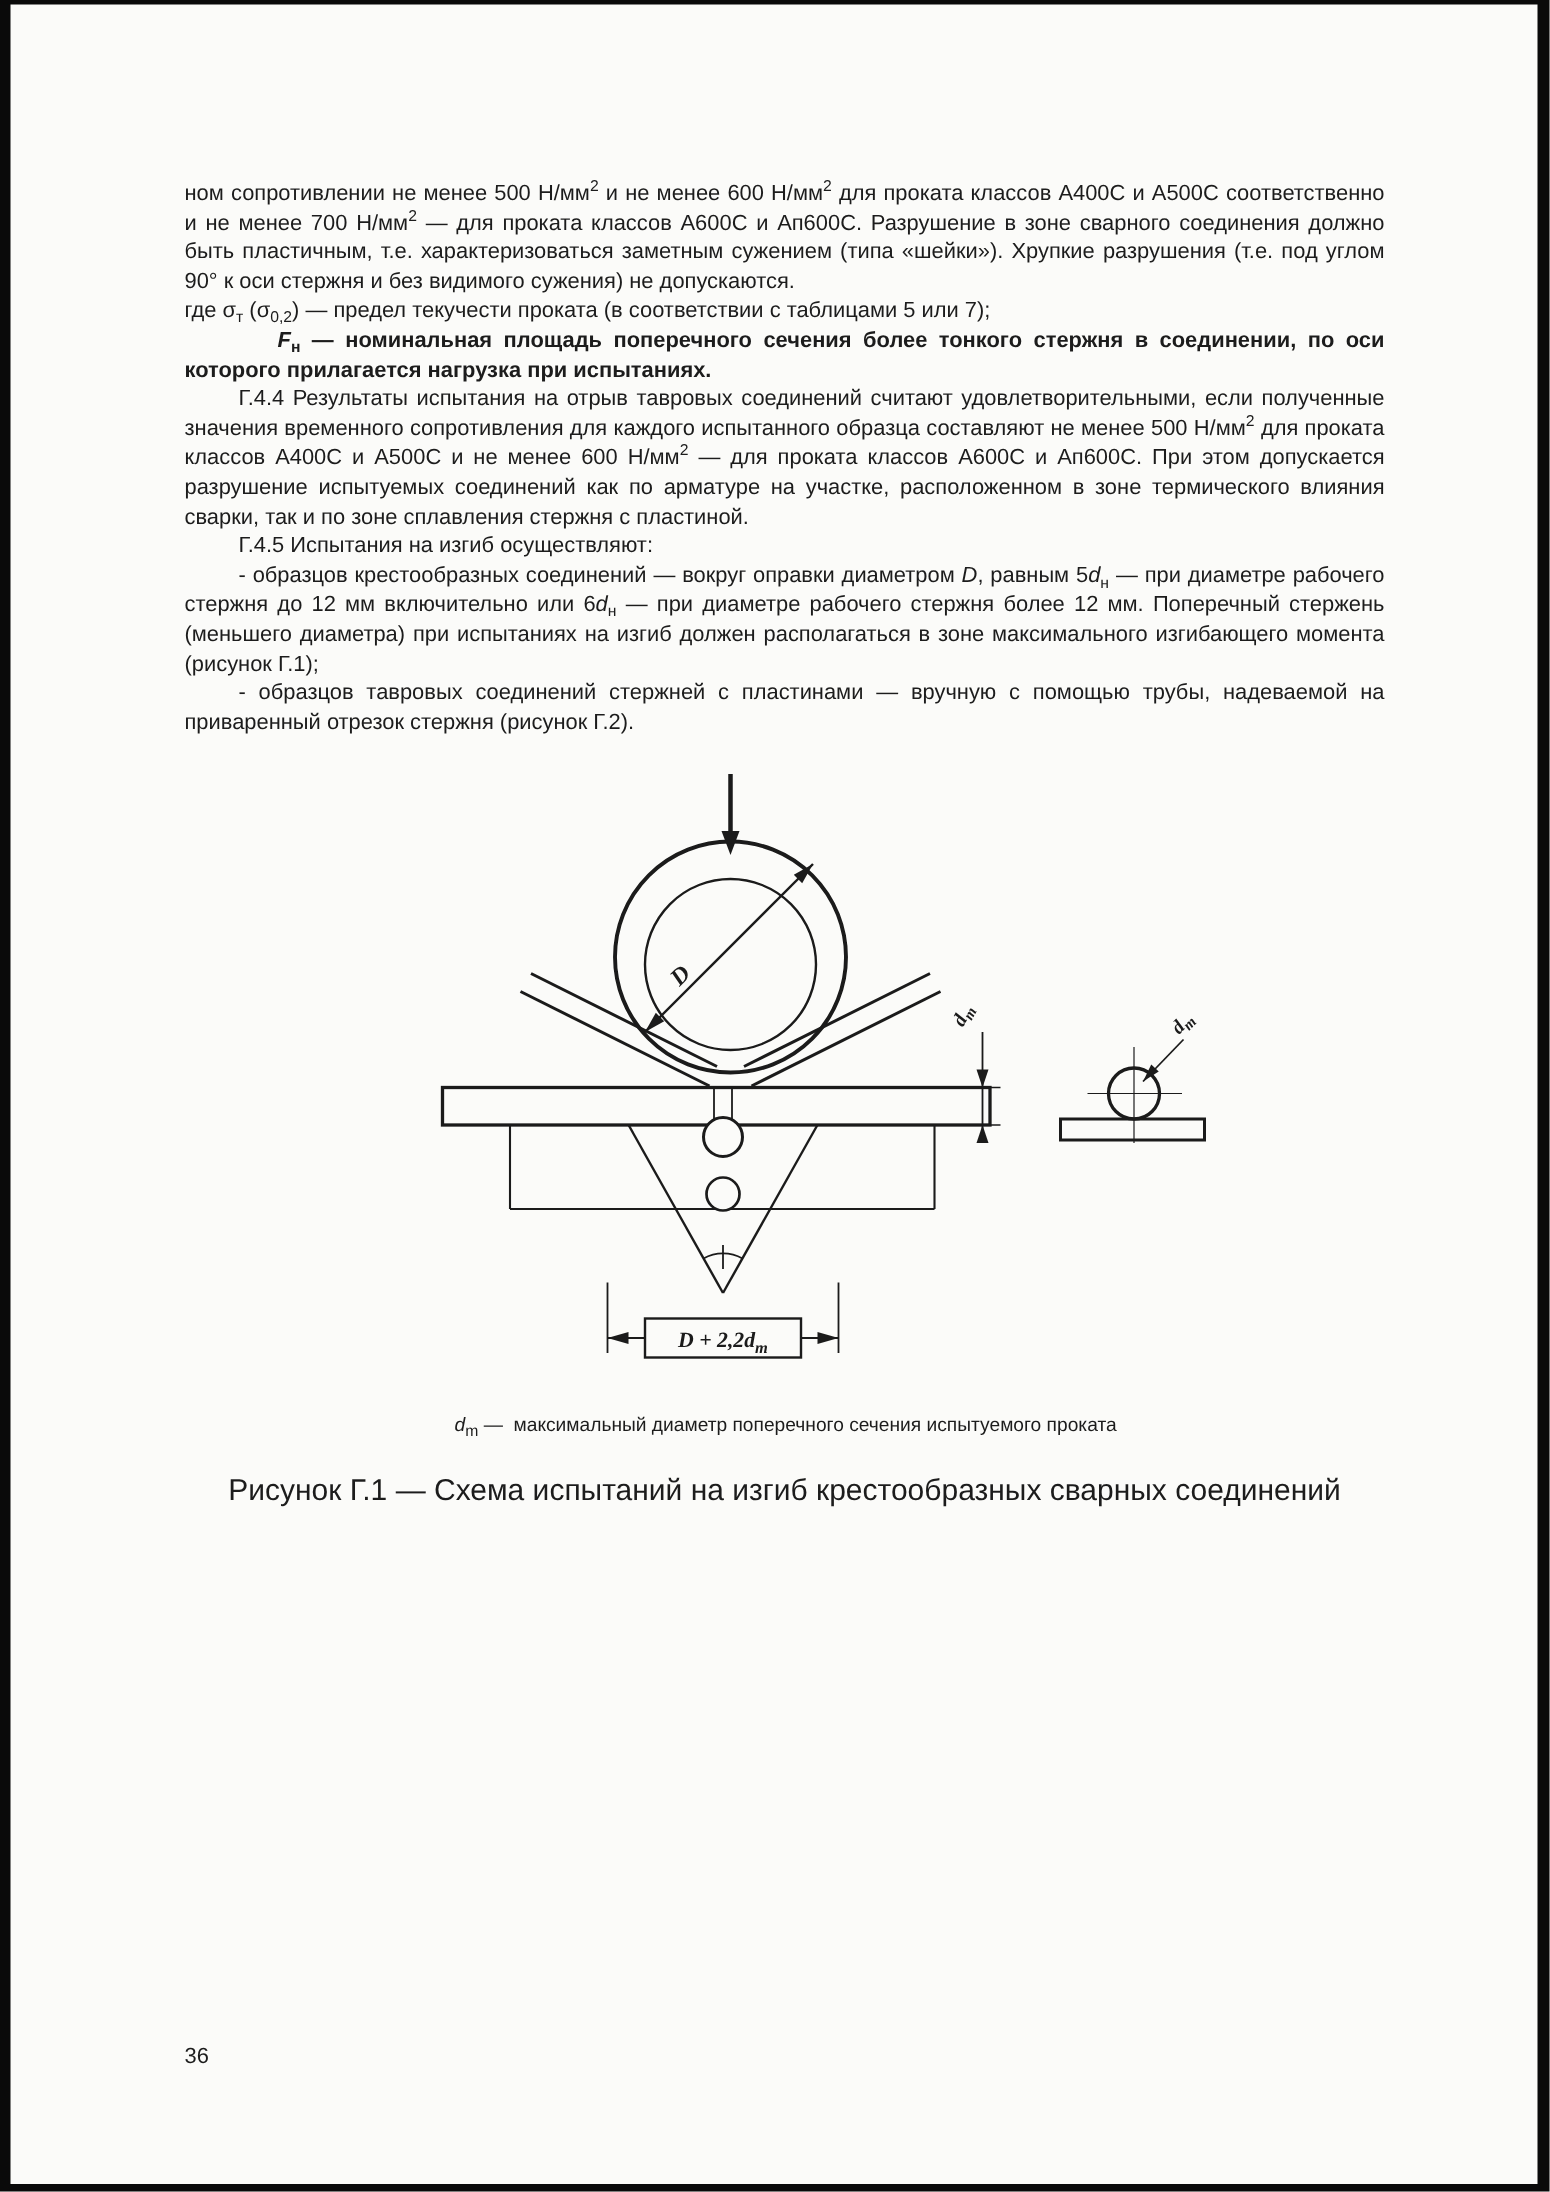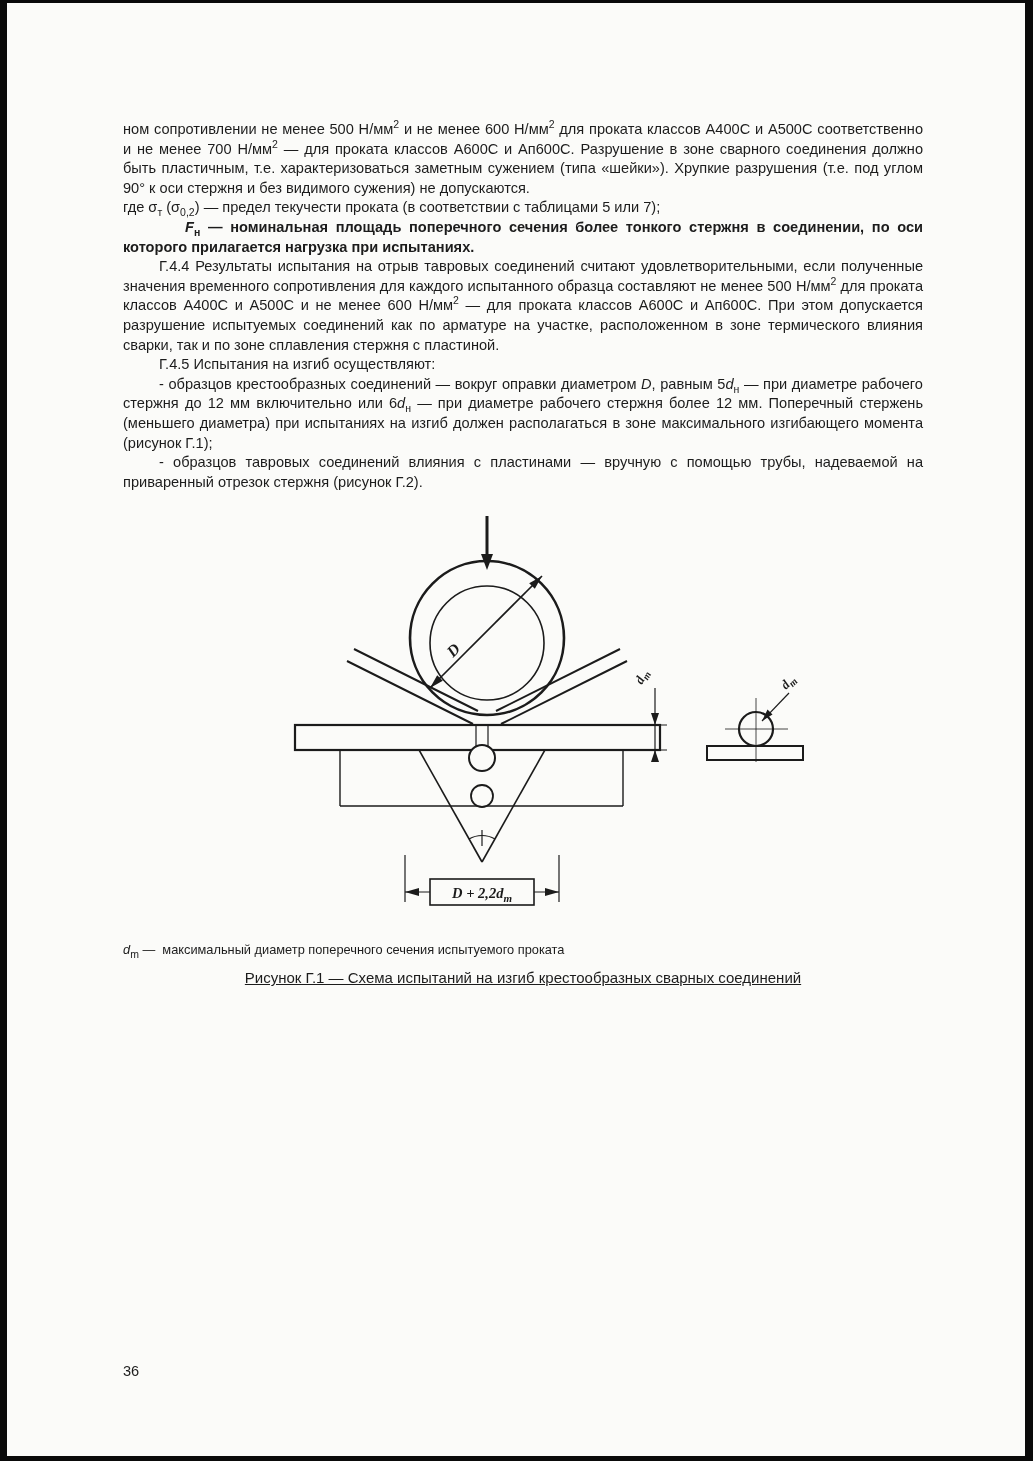--- a/index.html
+++ b/index.html
@@ -38,27 +38,27 @@
     text-align: justify;
   }
   .body-text p { text-indent: 36px; }
   .body-text p.no-indent { text-indent: 0; }
   .body-text p.indent-large { text-indent: 62px; font-weight: bold; }
   sub, sup { font-size: 10.5px; line-height: 0; }
   .figure-wrap { margin-top: 18px; }
   .figure-wrap svg { display: block; margin-left: 147px; }
   .legend {
     margin-top: 12px;
+    margin-left: 180px;
     font-size: 12.8px;
   }
   .caption {
-    margin-top: 12px;
-    font-size: 15px;
+    margin-top: 26px;
+    font-size: 20px;
     text-align: center;
-    text-decoration: underline;
   }
   .page-number {
     position: absolute;
     left: 116px;
     top: 1360px;
     font-size: 14.6px;
   }
   .diagram-line { stroke: #1b1b1b; fill: none; }
   .diagram-fill { fill: #1b1b1b; stroke: none; }
   .diagram-label {
@@ -76,21 +76,21 @@
   <div class="content">
 
 
     <div class="body-text">
       <p class="no-indent">ном сопротивлении не менее 500 Н/мм<sup>2</sup> и не менее 600 Н/мм<sup>2</sup> для проката классов А400С и А500С соответственно и не менее 700 Н/мм<sup>2</sup> — для проката классов А600С и Ап600С. Разрушение в зоне сварного соединения должно быть пластичным, т.е. характеризоваться заметным сужением (типа «шейки»). Хрупкие разрушения (т.е. под углом 90° к оси стержня и без видимого сужения) не допускаются.</p>
       <p class="no-indent">где σ<sub>т</sub> (σ<sub>0,2</sub>) — предел текучести проката (в соответствии с таблицами 5 или 7);</p>
       <p class="indent-large"><i>F</i><sub>н</sub> — номинальная площадь поперечного сечения более тонкого стержня в соединении, по оси которого прилагается нагрузка при испытаниях.</p>
       <p>Г.4.4 Результаты испытания на отрыв тавровых соединений считают удовлетворительными, если полученные значения временного сопротивления для каждого испытанного образца составляют не менее 500 Н/мм<sup>2</sup> для проката классов А400С и А500С и не менее 600 Н/мм<sup>2</sup> — для проката классов А600С и Ап600С. При этом допускается разрушение испытуемых соединений как по арматуре на участке, расположенном в зоне термического влияния сварки, так и по зоне сплавления стержня с пластиной.</p>
       <p>Г.4.5 Испытания на изгиб осуществляют:</p>
       <p>- образцов крестообразных соединений — вокруг оправки диаметром <i>D</i>, равным 5<i>d</i><sub>н</sub> — при диаметре рабочего стержня до 12 мм включительно или 6<i>d</i><sub>н</sub> — при диаметре рабочего стержня более 12 мм. Поперечный стержень (меньшего диаметра) при испытаниях на изгиб должен располагаться в зоне максимального изгибающего момента (рисунок Г.1);</p>
-      <p>- образцов тавровых соединений влияния с пластинами — вручную с помощью трубы, надеваемой на приваренный отрезок стержня (рисунок Г.2).</p>
+      <p>- образцов тавровых соединений стержней с пластинами — вручную с помощью трубы, надеваемой на приваренный отрезок стержня (рисунок Г.2).</p>
     </div>
 
     <div class="figure-wrap">
       <svg width="545" height="420" viewBox="0 0 545 420">
 
         <g>
           <line class="diagram-line" x1="217" y1="6" x2="217" y2="46" stroke-width="3"></line>
           <polygon class="diagram-fill" points="211,44 223,44 217,60"></polygon>
         </g>
 

